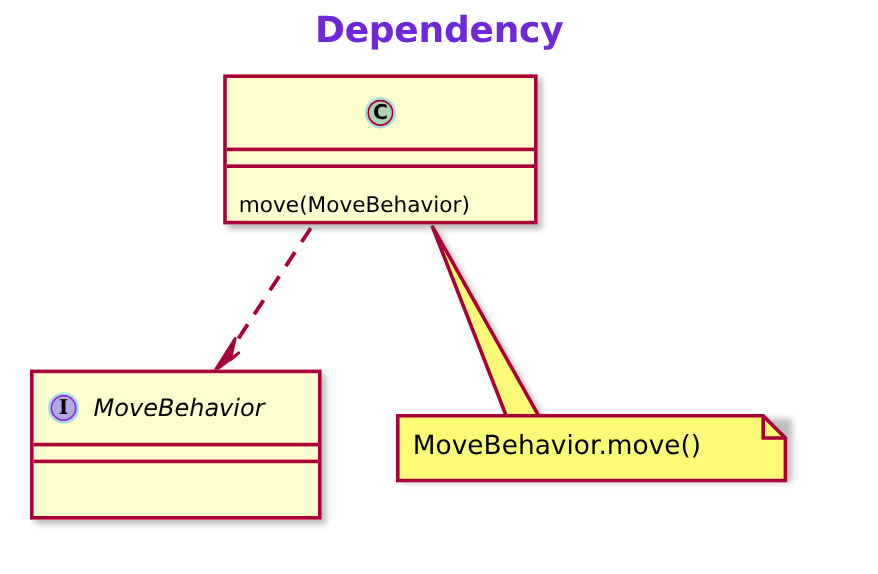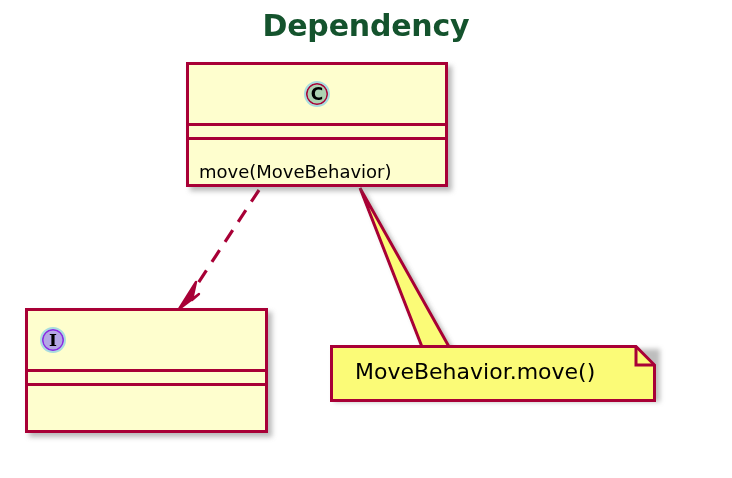--- a/index.html
+++ b/index.html
@@ -25,21 +25,21 @@
 
   
   .diagram-title {
     position: absolute;
     left: 0;
     top: 8px;
     width: 732px;
     text-align: center;
     font-size: 30px;
     font-weight: bold;
-    color: #14532d;
+    color: #6d28d9;
     letter-spacing: -0.2px;
   }
 
   
   .uml-box {
     position: absolute;
     box-sizing: border-box;
     background: #FEFECE;
     border: 3px solid #A80036;
     box-shadow: 4px 4px 5px rgba(90,90,90,0.42);
@@ -150,21 +150,20 @@
   .note-text {
     position: absolute;
     left: 14px;
     top: 0;
     height: 53px;
     display: flex;
     align-items: center;
     font-size: 22px;
     color: #000000;
     white-space: nowrap;
-    margin-left: 11px;
   }
 
   
   #links {
     position: absolute;
     left: 0; top: 0;
     width: 732px;
     height: 478px;
     pointer-events: none;
   }
@@ -201,20 +200,21 @@
     <div class="uml-attrs"></div>
     <div class="uml-sep"></div>
     <div class="uml-methods">
       <span class="method-text">move(MoveBehavior)</span>
     </div>
   </div>
 
   <div class="uml-box" id="movebehavior-box">
     <div class="uml-header">
       <span class="type-icon icon-interface">I</span>
+      <span class="class-name italic">MoveBehavior</span>
     </div>
     <div class="uml-sep"></div>
     <div class="uml-attrs"></div>
     <div class="uml-sep"></div>
   </div>
 
   <div id="note-box">
     <div class="note-shadow"></div>
     <svg class="note-svg" width="330" height="57" viewBox="0 0 330 57">
       <path d="M 1.5,1.5 L 306,1.5 L 324.5,20 L 324.5,55.5 L 1.5,55.5 Z" fill="#FBFB77" stroke="#A80036" stroke-width="3" stroke-linejoin="miter"></path>

